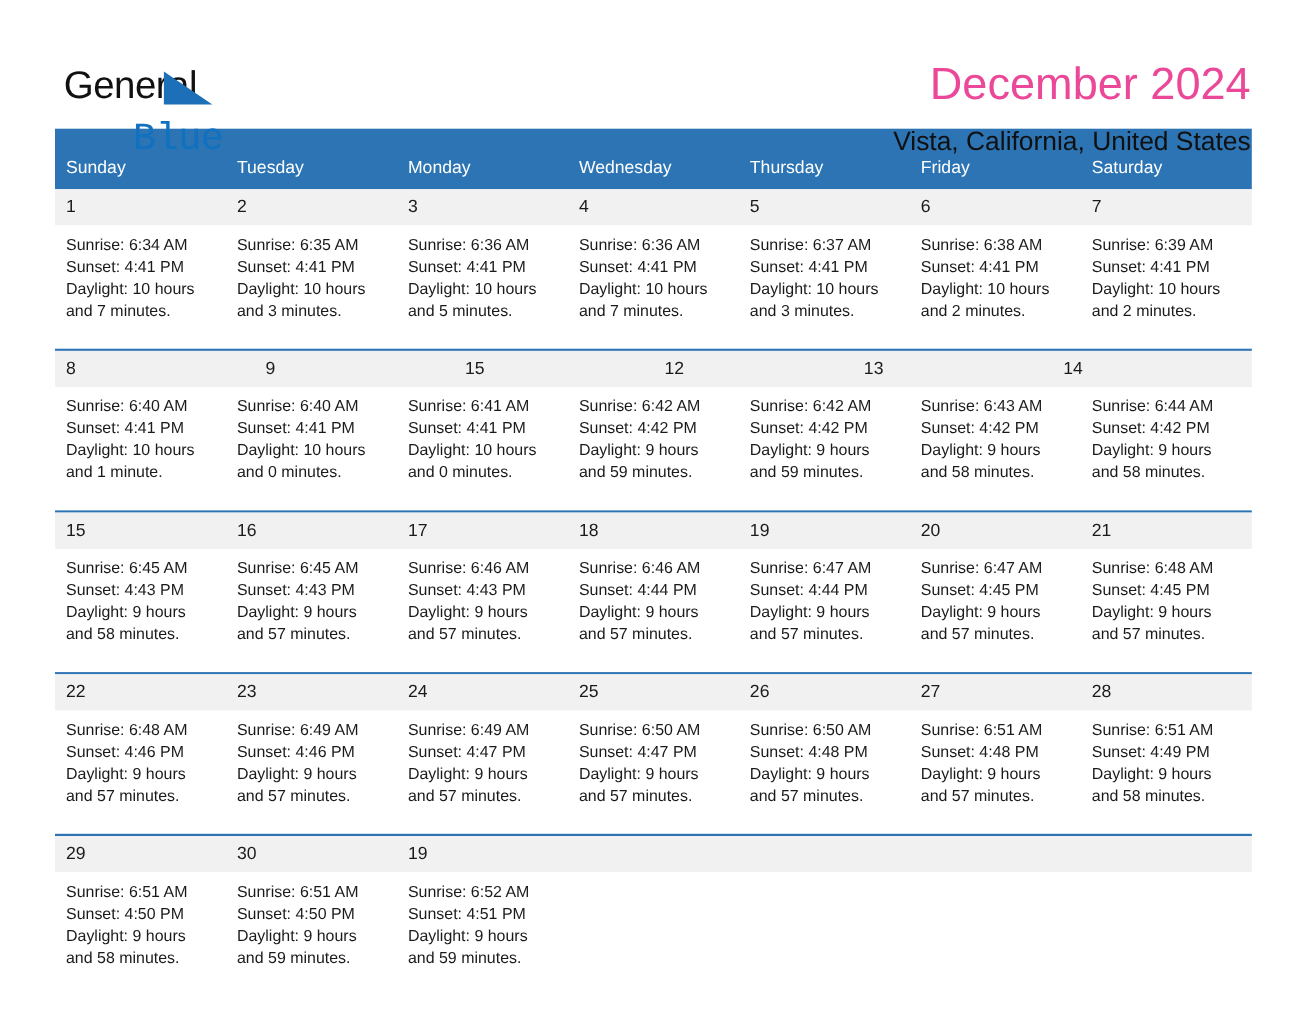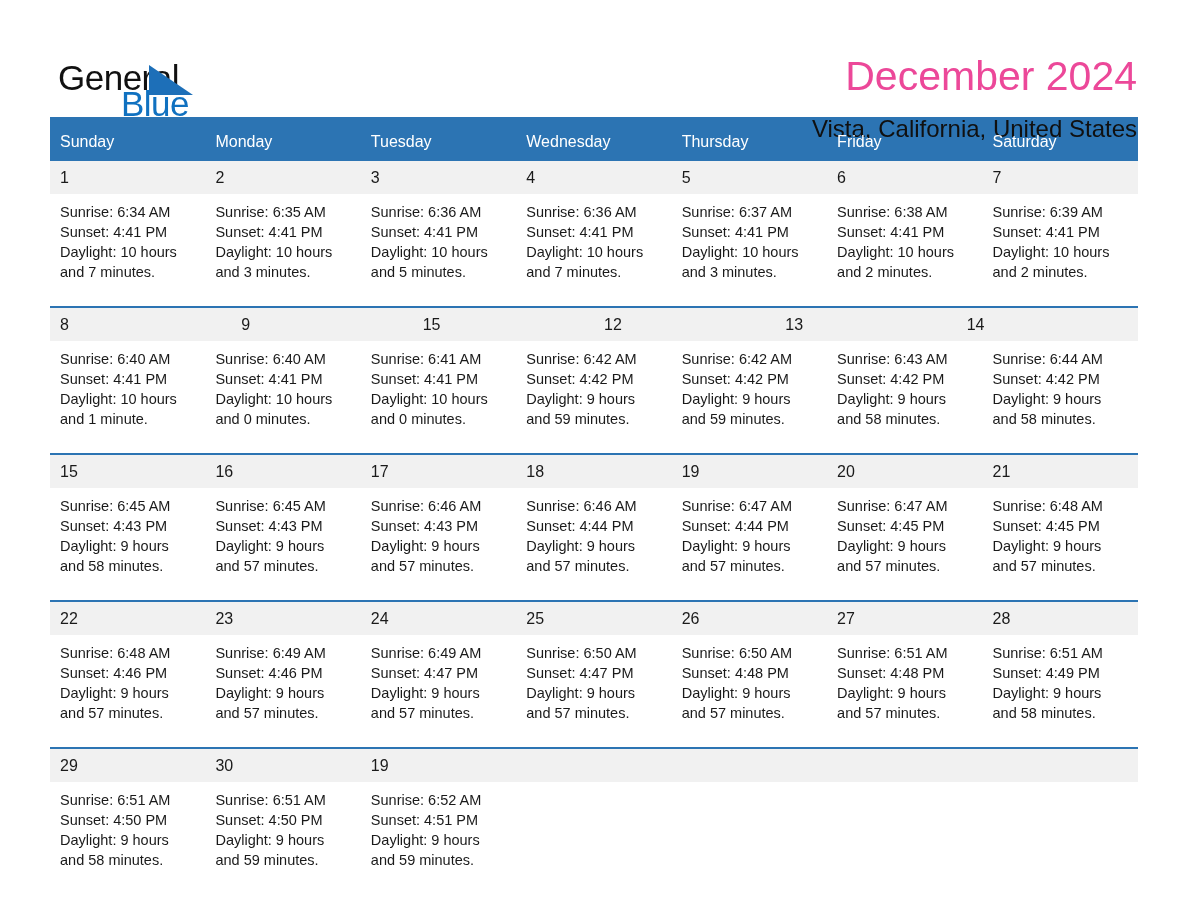--- a/index.html
+++ b/index.html
@@ -52,26 +52,27 @@
     left: 99px;
     top: 13px;
     width: 0;
     height: 0;
     border-left: 44px solid #1d6fb8;
     border-top: 30px solid transparent;
   }
   .logo-blue {
     position: absolute;
     left: 71px;
-    top: 34px;
+    top: 56px;
     font-size: 35px;
     line-height: 36px;
     letter-spacing: -0.5px;
     color: #1071c0;
     font-weight: 400;
+    font-family: Liberation Mono, monospace;
   }
   .title-wrap {
     text-align: right;
     flex: 1 1 auto;
     padding-right: 1px;
   }
   .cal-title {
     font-size: 41px;
     line-height: 48px;
     font-weight: 400;
@@ -93,21 +94,21 @@
   }
   .cal-head {
     display: flex;
     background: #2c74b3;
   }
   .cal-head .hcell {
     flex: 1 1 0;
     color: #ffffff;
     font-size: 16px;
     line-height: 19px;
-    padding: 15px 0 10px 10px;
+    padding: 26px 0 10px 10px;
     box-sizing: border-box;
   }
   .week {
     border-top: 2px solid #2c74b3;
   }
   .week:first-of-type {
     border-top: none;
   }
   .week-daynums {
     display: flex;
@@ -155,22 +156,22 @@
     <div class="title-wrap">
       <div class="cal-title">December 2024</div>
       <div class="cal-subtitle">Vista, California, United States</div>
     </div>
 
   </div>
 
   <div class="calendar">
     <div class="cal-head" id="weekday-head">
         <div class="hcell">Sunday</div>
+        <div class="hcell">Tuesday</div>
         <div class="hcell">Monday</div>
-        <div class="hcell">Tuesday</div>
         <div class="hcell">Wednesday</div>
         <div class="hcell">Thursday</div>
         <div class="hcell">Friday</div>
         <div class="hcell">Saturday</div>
       </div>
     <div id="weeks-container">
         <div class="week">
           <div class="week-daynums">
             <div class="dcell">1</div>
             <div class="dcell">2</div>

